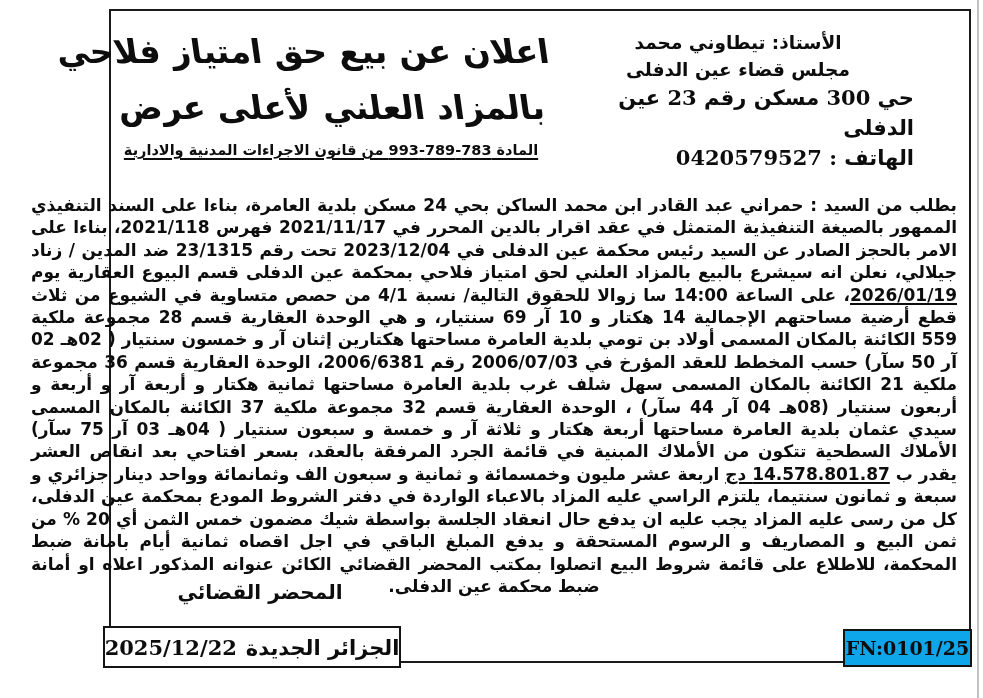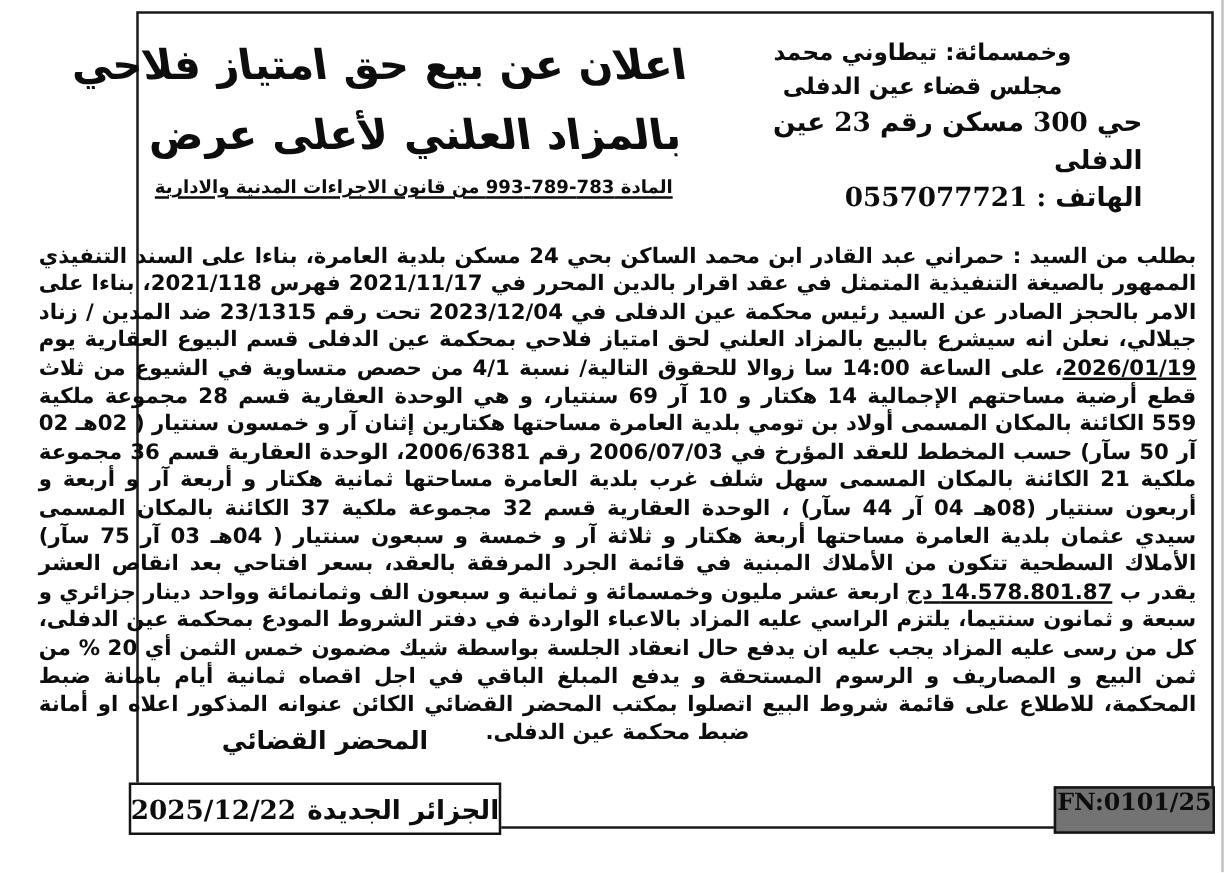--- a/index.html
+++ b/index.html
@@ -62,46 +62,46 @@
   .date-box{
     position:absolute;left:103px;top:626px;width:298px;height:42px;
     box-sizing:border-box;border:2px solid #141414;background:#ffffff;
     display:flex;align-items:center;justify-content:center;gap:9px;
     direction:rtl;font-weight:bold;font-size:21px;
     font-family:"DejaVu Serif","DejaVu Sans",sans-serif;
     z-index:3;white-space:nowrap;
   }
   .fn-box{
     position:absolute;left:843px;top:629px;width:129px;height:38px;
-    box-sizing:border-box;border:2px solid #141414;background:#737373;
-    display:flex;justify-content:center;
+    box-sizing:border-box;border:2px solid #141414;background:#0ea5e9;
+    display:flex;align-items:center;justify-content:center;
     font-weight:bold;font-size:19px;
     font-family:"DejaVu Serif","DejaVu Sans",sans-serif;
     z-index:3;white-space:nowrap;
   }
 </style>
 </head>
 <body>
 
 <div class="page">
 
   <div class="frame"></div>
   <div class="scan-edge"></div>
 
   <div class="title-block">
     <div class="title-line">اعلان عن بيع حق امتياز فلاحي</div>
     <div class="title-line">بالمزاد العلني لأعلى عرض</div>
     <div class="legal-ref">المادة 783-789-993 من قانون الاجراءات المدنية والادارية</div>
   </div>
 
   <div class="contact-block">
-    <div class="contact-line">وخمسمائة: تيطاوني محمد</div>
+    <div class="contact-line">الأستاذ: تيطاوني محمد</div>
     <div class="contact-line">مجلس قضاء عين الدفلى</div>
     <div class="contact-line big">حي 300 مسكن رقم 23 عين الدفلى</div>
-    <div class="contact-line big">الهاتف : 0557077721</div>
+    <div class="contact-line big">الهاتف : 0420579527</div>
   </div>
 
   <div class="body-text"><span>بطلب من السيد : حمراني عبد القادر ابن محمد الساكن بحي 24 مسكن بلدية العامرة، بناءا على السند التنفيذي الممهور بالصيغة التنفيذية المتمثل في عقد اقرار بالدين المحرر في 2021/11/17 فهرس 2021/118، بناءا على الامر بالحجز الصادر عن السيد رئيس محكمة عين الدفلى في 2023/12/04 تحت رقم 23/1315 ضد المدين / زناد جيلالي، نعلن انه سيشرع بالبيع بالمزاد العلني لحق امتياز فلاحي بمحكمة عين الدفلى قسم البيوع العقارية يوم </span><span class="u">2026/01/19</span><span>، على الساعة 14:00 سا زوالا للحقوق التالية/ نسبة 4/1 من حصص متساوية في الشيوع من ثلاث قطع أرضية مساحتهم الإجمالية 14 هكتار و 10 آر 69 سنتيار، و هي الوحدة العقارية قسم 28 مجموعة ملكية 559 الكائنة بالمكان المسمى أولاد بن تومي بلدية العامرة مساحتها هكتارين إثنان آر و خمسون سنتيار ( 02هـ 02 آر 50 سآر) حسب المخطط للعقد المؤرخ في 2006/07/03 رقم 2006/6381، الوحدة العقارية قسم 36 مجموعة ملكية 21 الكائنة بالمكان المسمى سهل شلف غرب بلدية العامرة مساحتها ثمانية هكتار و أربعة آر و أربعة و أربعون سنتيار (08هـ 04 آر 44 سآر) ، الوحدة العقارية قسم 32 مجموعة ملكية 37 الكائنة بالمكان المسمى سيدي عثمان بلدية العامرة مساحتها أربعة هكتار و ثلاثة آر و خمسة و سبعون سنتيار ( 04هـ 03 آر 75 سآر) الأملاك السطحية تتكون من الأملاك المبنية في قائمة الجرد المرفقة بالعقد، بسعر افتاحي بعد انقاص العشر يقدر ب </span><span class="u">14.578.801.87 دج</span><span> اربعة عشر مليون وخمسمائة و ثمانية و سبعون الف وثمانمائة وواحد دينار جزائري و سبعة و ثمانون سنتيما، يلتزم الراسي عليه المزاد بالاعباء الواردة في دفتر الشروط المودع بمحكمة عين الدفلى، كل من رسى عليه المزاد يجب عليه ان يدفع حال انعقاد الجلسة بواسطة شيك مضمون خمس الثمن أي 20 % من ثمن البيع و المصاريف و الرسوم المستحقة و يدفع المبلغ الباقي في اجل اقصاه ثمانية أيام بامانة ضبط المحكمة، للاطلاع على قائمة شروط البيع اتصلوا بمكتب المحضر القضائي الكائن عنوانه المذكور اعلاه او أمانة ضبط محكمة عين الدفلى.</span></div>
 
   <div class="signature">المحضر القضائي</div>
 
   <div class="date-box">
     <span>الجزائر الجديدة</span>
     <span>2025/12/22</span>
   </div>

